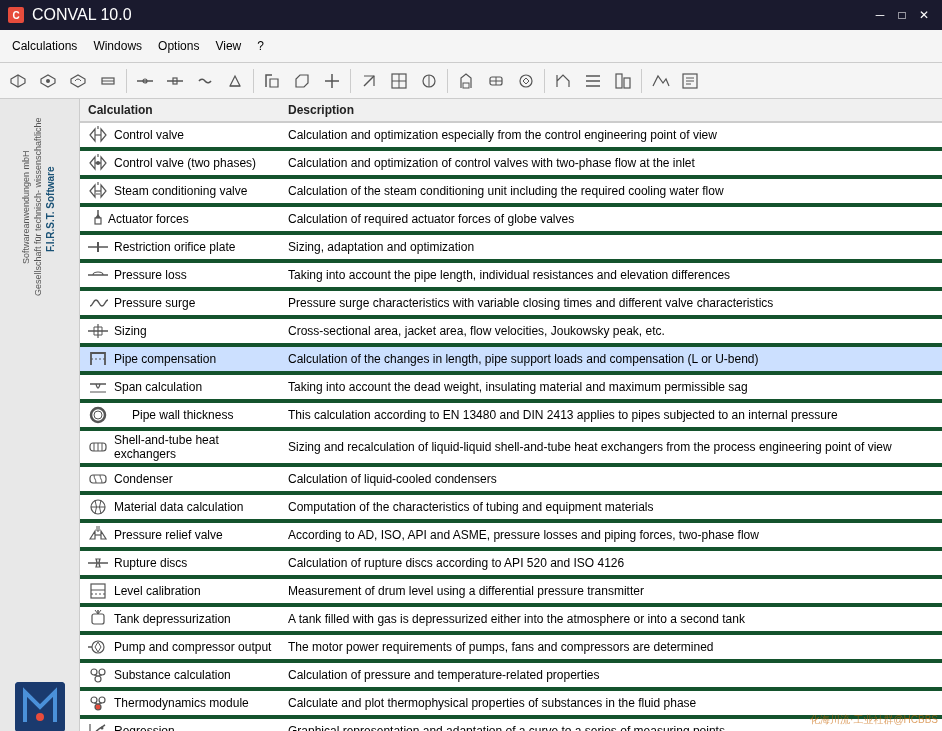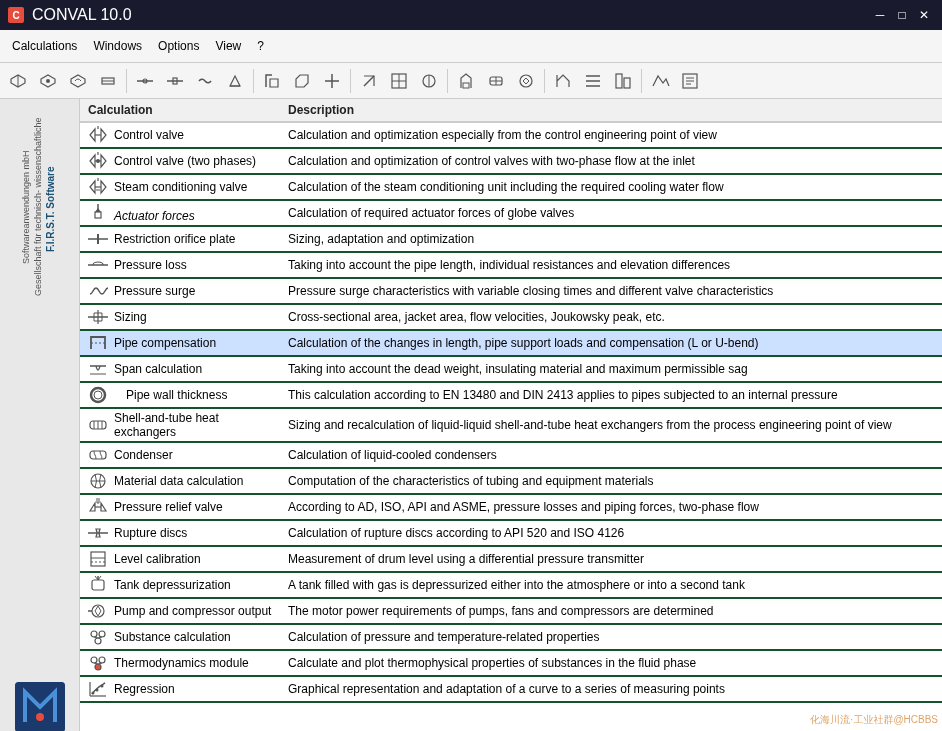--- a/index.html
+++ b/index.html
@@ -151,21 +151,21 @@
       border-bottom: 2px solid #ccc;
     }
     .calc-table thead th {
       padding: 4px 8px;
       text-align: left;
       font-weight: bold;
       font-size: 12px;
       color: #222;
     }
     .calc-table tbody tr {
-      border-bottom: 2px solid #14532d;
+      border-bottom: 4px solid #14532d;
       cursor: pointer;
     }
     .calc-table tbody tr.selected {
       background: #cce0ff;
     }
     .calc-table tbody td {
       padding: 3px 8px;
       vertical-align: middle;
       font-size: 12px;
     }
@@ -424,21 +424,21 @@
                   <line x1="7" y1="9" x2="13" y2="9" stroke="#555" stroke-width="1.2"></line>
                   <line x1="10" y1="3" x2="10" y2="0" stroke="#555" stroke-width="1.2"></line>
                   <line x1="8" y1="12" x2="12" y2="12" stroke="#555" stroke-width="1"></line>
                 </svg>
               </span>
               <span>Steam conditioning valve</span>
             </td>
             <td class="col-desc">Calculation of the steam conditioning unit including the required cooling water flow</td>
           </tr>
           <tr>
-            <td class="col-calc" style="display: flex; align-items: flex-end; gap: 6px; padding-top: 2px; padding-bottom: 2px; font-style: italic;">
+            <td class="col-calc" style="display: flex; align-items: center; gap: 0; padding-top: 2px; padding-bottom: 2px;">
               <span class="row-icon">
                 <svg width="20" height="18" viewBox="0 0 20 18">
                   <rect x="7" y="8" width="6" height="6" fill="none" stroke="#555" stroke-width="1.2"></rect>
                   <line x1="10" y1="0" x2="10" y2="8" stroke="#555" stroke-width="1.5"></line>
                   <polygon points="7,8 13,8 10,4" fill="#555"></polygon>
                 </svg>
               </span>
               <span>Actuator forces</span>
             </td>
             <td class="col-desc">Calculation of required actuator forces of globe valves</td>
@@ -511,21 +511,21 @@
                   <line x1="2" y1="6" x2="18" y2="6" stroke="#555" stroke-width="1.5"></line>
                   <path d="M8,6 Q10,14 12,6" fill="none" stroke="#555" stroke-width="1.2"></path>
                   <line x1="2" y1="14" x2="18" y2="14" stroke="#555" stroke-width="1"></line>
                 </svg>
               </span>
               <span>Span calculation</span>
             </td>
             <td class="col-desc">Taking into account the dead weight, insulating material and maximum permissible sag</td>
           </tr>
           <tr>
-            <td class="col-calc" style="display: flex; gap: 18px; padding-top: 2px; padding-bottom: 2px;">
+            <td class="col-calc" style="display: flex; gap: 24px; padding-top: 2px; padding-bottom: 2px;">
               <span class="row-icon">
                 <svg width="20" height="18" viewBox="0 0 20 18">
                   <circle cx="10" cy="9" r="7" fill="none" stroke="#555" stroke-width="2.5"></circle>
                   <circle cx="10" cy="9" r="4" fill="none" stroke="#555" stroke-width="1"></circle>
                 </svg>
               </span>
               <span>Pipe wall thickness</span>
             </td>
             <td class="col-desc">This calculation according to EN 13480 and DIN 2413 applies to pipes subjected to an internal pressure</td>
           </tr>

